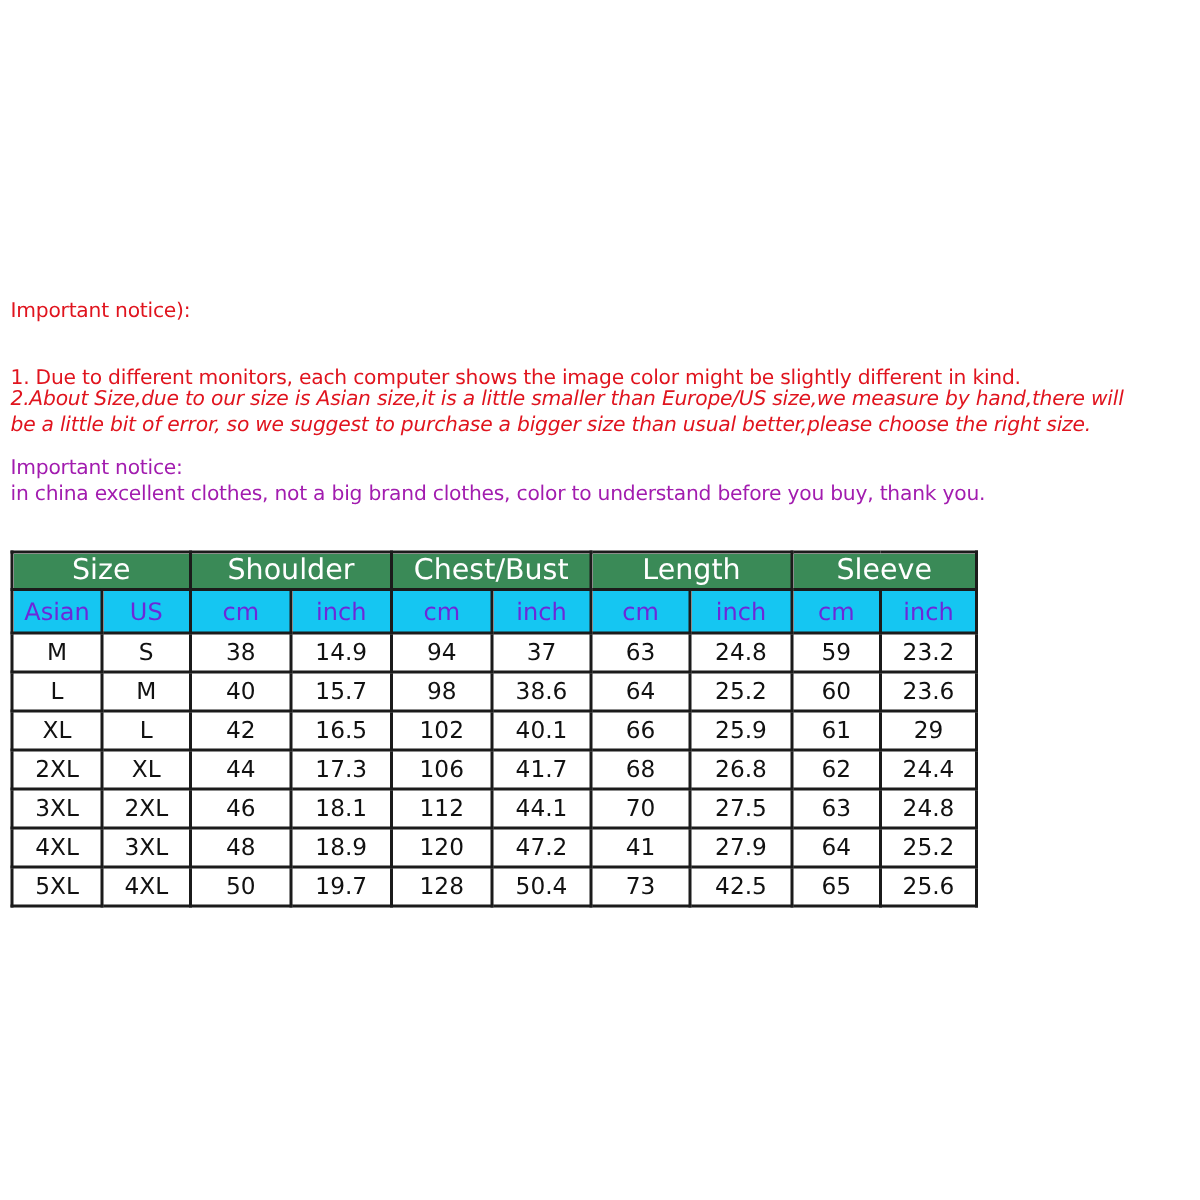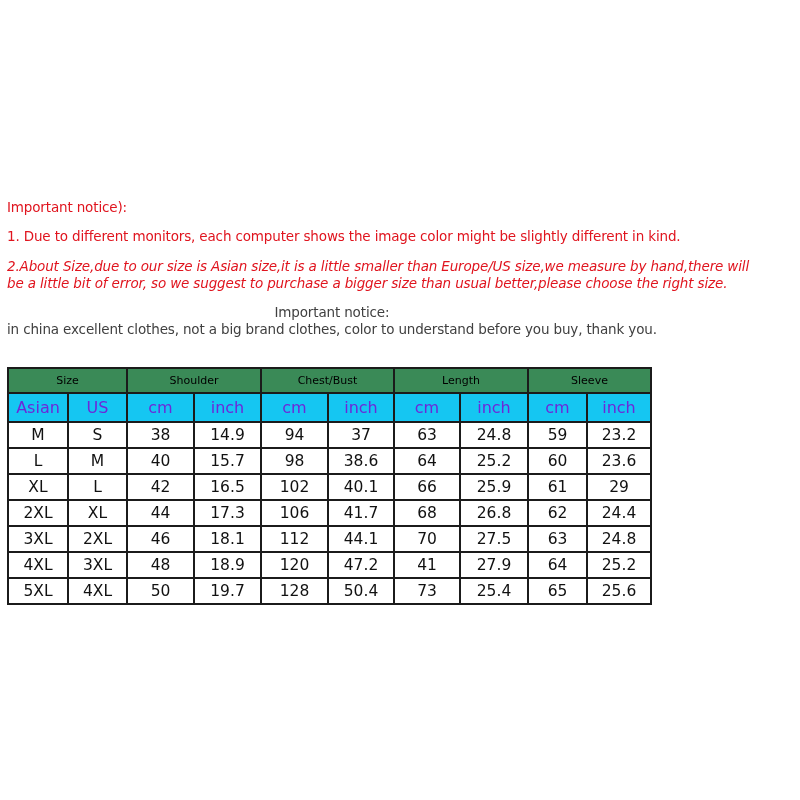--- a/index.html
+++ b/index.html
@@ -16,46 +16,46 @@
     }
     .notice {
       position: absolute;
       left: 7px;
       font-size: 13.5px;
       line-height: 17px;
       white-space: nowrap;
       letter-spacing: -0.15px;
     }
     .red { color: #e0141e; }
-    .blue { color: #404040; text-align: center; }
+    .blue { color: #a21caf; }
 
     #n-title { top: 199px; }
-    #n-1 { top: 228px; }
+    #n-1 { top: 244px; }
     #n-2 { top: 258px; font-style: italic; }
     #n-blue { top: 304px; }
 
     .sizetable {
       position: absolute;
       left: 7px;
       top: 367px;
       border-collapse: collapse;
       table-layout: fixed;
       font-family: "DejaVu Sans", sans-serif;
     }
     .sizetable td {
       border: 2px solid #1b1b1b;
       text-align: center;
       padding: 0;
       white-space: nowrap;
       overflow: hidden;
     }
     .row-group td {
       background: #3a8a57;
-      color: #000000;
-      font-size: 11px;
+      color: #ffffff;
+      font-size: 19px;
       height: 23px;
       line-height: 23px;
     }
     .row-unit td {
       background: #15c6f2;
       color: #6d28d9;
       font-size: 16px;
       height: 27px;
       line-height: 27px;
     }
@@ -189,18 +189,18 @@
         <td>25.2</td>
       </tr>
       <tr class="row-data">
         <td>5XL</td>
         <td>4XL</td>
         <td>50</td>
         <td>19.7</td>
         <td>128</td>
         <td>50.4</td>
         <td>73</td>
-        <td>25.4</td>
+        <td>42.5</td>
         <td>65</td>
         <td>25.6</td>
       </tr>
     </tbody>
 </table>
 
 </body></html>

